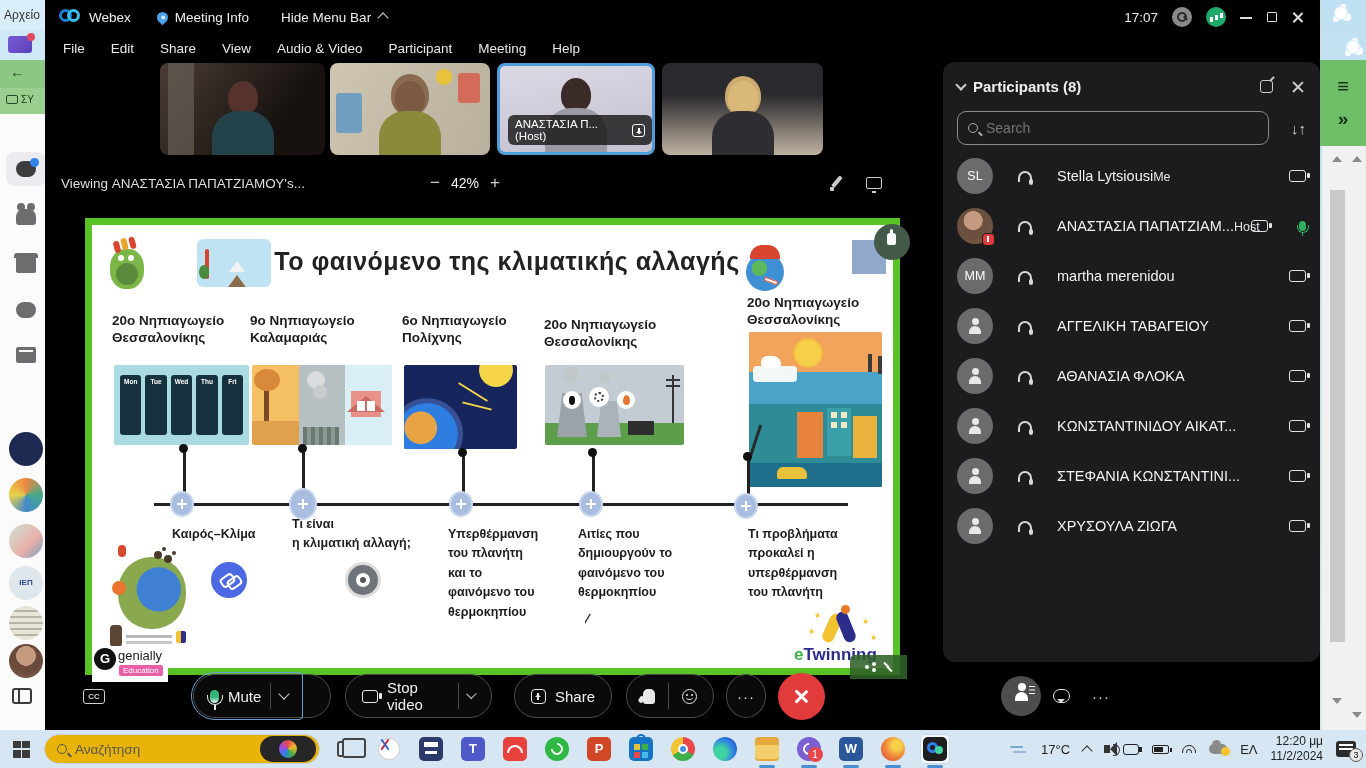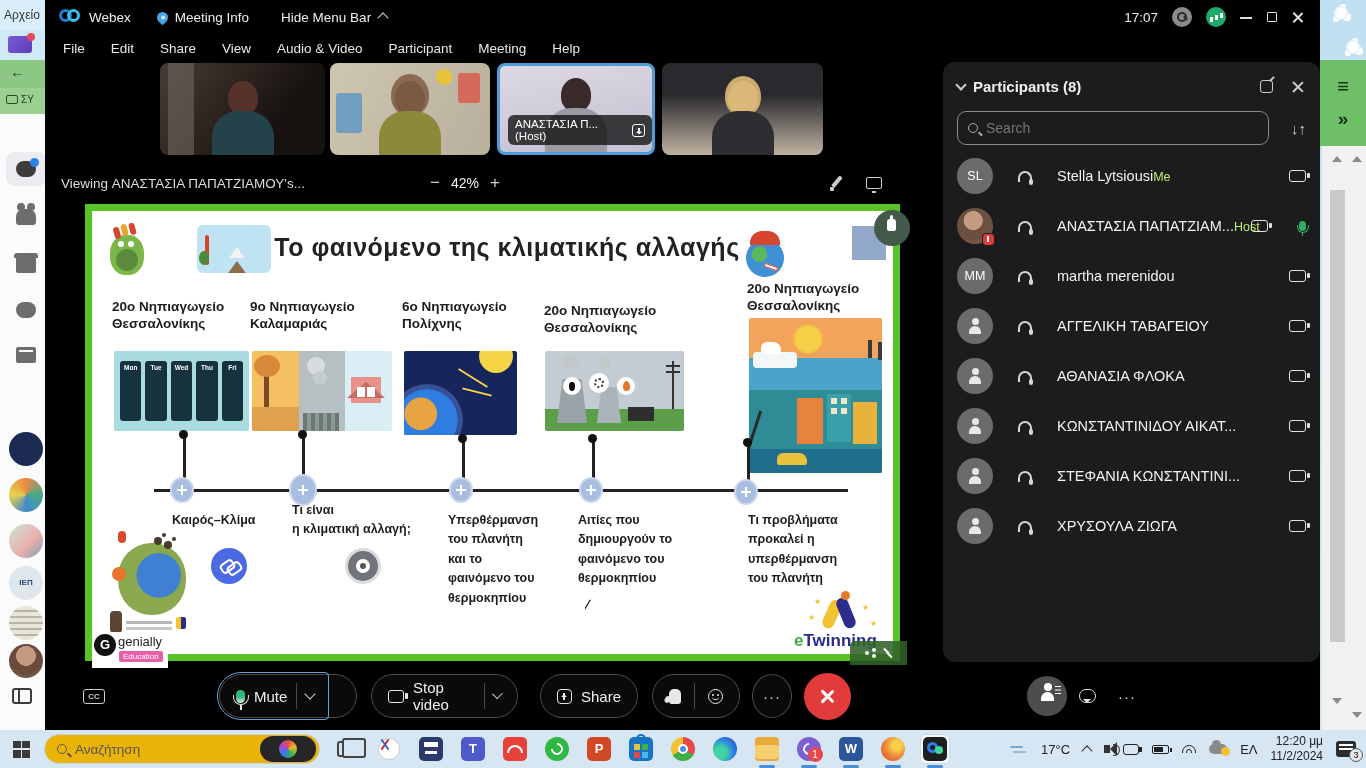--- a/index.html
+++ b/index.html
@@ -76,21 +76,21 @@
   
   .viewbar{left:0;top:168px;width:900px;height:30px;display:flex;align-items:center;font-size:13.5px;color:#ddd;}
   .zbtn{color:#ccc;font-size:17px;width:24px;text-align:center;cursor:pointer;}
   .pen{width:15px;height:15px;position:relative;}
   .pen::before{content:"";position:absolute;left:6px;top:-1px;width:3.5px;height:13px;background:#ccc;transform:rotate(40deg);border-radius:1px;}
   .pen::after{content:"";position:absolute;left:1px;bottom:0;width:4px;height:4px;background:#ccc;border-radius:1px;}
   .mon{width:16px;height:12px;border:1.5px solid #ccc;border-radius:2px;position:relative;}
   .mon::after{content:"";position:absolute;left:5px;bottom:-5px;width:4px;height:2px;background:#ccc;}
 
   
-  .slide{left:40px;top:204px;width:815px;height:457px;background:#fff;border:7px solid #58c226;color:#1d1d1d;}
+  .slide{left:40px;top:218px;width:815px;height:457px;background:#fff;border:7px solid #58c226;color:#1d1d1d;}
   .slide-title{left:180px;top:22px;width:470px;font-size:25px;font-weight:bold;color:#222;text-align:center;letter-spacing:.5px;}
   .school{font-weight:bold;font-size:13.5px;white-space:pre-line;line-height:1.25;}
   .tl-label{font-weight:bold;font-size:12.5px;white-space:pre-line;line-height:1.55;}
   .tl-line{left:62px;top:278px;width:694px;height:2.5px;background:#222;}
   .stem{width:2.5px;background:#222;position:absolute;}
   .tl-dot{width:9px;height:9px;border-radius:50%;background:#111;position:absolute;}
   .node{width:24px;height:26px;border-radius:50%;background:#a9bde0;border:2px solid #c9d6ec;position:absolute;}
   .node::before{content:"";position:absolute;left:50%;top:50%;width:10px;height:2px;background:#fff;transform:translate(-50%,-50%);}
   .node::after{content:"";position:absolute;left:50%;top:50%;width:2px;height:10px;background:#fff;transform:translate(-50%,-50%);}
   .img{position:absolute;overflow:hidden;border-radius:2px;}
@@ -144,21 +144,21 @@
   .prow{display:flex;align-items:center;gap:25px;padding:7px 14px;height:50px;}
   .pav{width:36px;height:36px;border-radius:50%;background:#6b6b6b;color:#fff;font-size:12.5px;display:flex;align-items:center;justify-content:center;flex:none;position:relative;}
   .pav .persn{width:12px;height:8px;background:#e8e8e8;border-radius:6px 6px 0 0;position:relative;margin-top:8px;}
   .pav .persn::before{content:"";position:absolute;left:3px;top:-8px;width:7px;height:7px;border-radius:50%;background:#e8e8e8;}
   .pav .hostbadge{position:absolute;right:-2px;bottom:-2px;width:13px;height:13px;background:#e23b3b;border-radius:4px;border:1.5px solid #1c1c1e;}
   .pav .hostbadge::after{content:"";position:absolute;left:4px;top:2px;width:2px;height:6px;background:#fff;}
   .hs{width:14px;height:11px;border:2px solid #d8d8d8;border-bottom:none;border-radius:8px 8px 0 0;position:relative;flex:none;}
   .hs::after{content:"";position:absolute;right:-3px;bottom:-3px;width:4px;height:6px;background:#d8d8d8;border-radius:2px;}
   .pname{flex:1;min-width:0;}
   .pname .nm{font-size:14.5px;color:#f2f2f2;white-space:nowrap;overflow:hidden;}
-  .pname .sb{font-size:12.5px;color:#bef264;}
+  .pname .sb{font-size:12.5px;color:#e5e5e5;}
   .camic{width:17px;height:12px;border:1.6px solid #e2e2e2;border-radius:3px;position:relative;flex:none;}
   .camic::after{content:"";position:absolute;right:-4.5px;top:2px;width:3px;height:5px;background:#e2e2e2;border-radius:1px;}
   .micg{width:7px;height:10px;background:#2fae5f;border-radius:4px;position:relative;flex:none;margin-left:6px;}
   .micg::before{content:"";position:absolute;left:-2.5px;top:4px;width:10px;height:7px;border:1.6px solid #2fae5f;border-top:none;border-radius:0 0 7px 7px;}
   .micg::after{content:"";position:absolute;left:2.6px;bottom:-5px;width:1.8px;height:4px;background:#2fae5f;}
 
   
   .ctrl{left:0;top:668px;width:1275px;height:56px;display:flex;align-items:center;}
   .pill{height:44px;border:1px solid #4a4a4a;border-radius:22px;display:flex;align-items:center;gap:9px;padding:0 16px;font-size:15px;color:#f0f0f0;background:#0a0a0a;position:relative;}
   .ccbox{width:22px;height:15px;border:1.6px solid #cfcfcf;border-radius:3px;color:#cfcfcf;font-size:8px;font-weight:bold;text-align:center;line-height:13px;}
@@ -599,21 +599,21 @@
             <span class="persn"></span>
           </span>
         <span class="hs"></span>
         <span class="pname"><span class="nm">ΧΡΥΣΟΥΛΑ ΖΙΩΓΑ</span></span>
         <span class="camic"></span>
       </div>
     </div>
 
     <div class="abs ctrl">
       <span class="ccbox" style="margin-left:38px;">CC</span>
-      <div class="pill" style="margin-left:114px;width:138px;">
+      <div class="pill" style="margin-left:88px;width:138px;">
         <span class="focus-ring"></span>
         <span class="micm"></span>
         <span>Mute</span>
         <span class="divv"></span>
           <span class="chv"></span>
       </div>
       <div class="pill" style="margin-left:14px;width:147px;">
         <span class="camm"></span>
         <span>Stop video</span>
         <span class="divv"></span>

